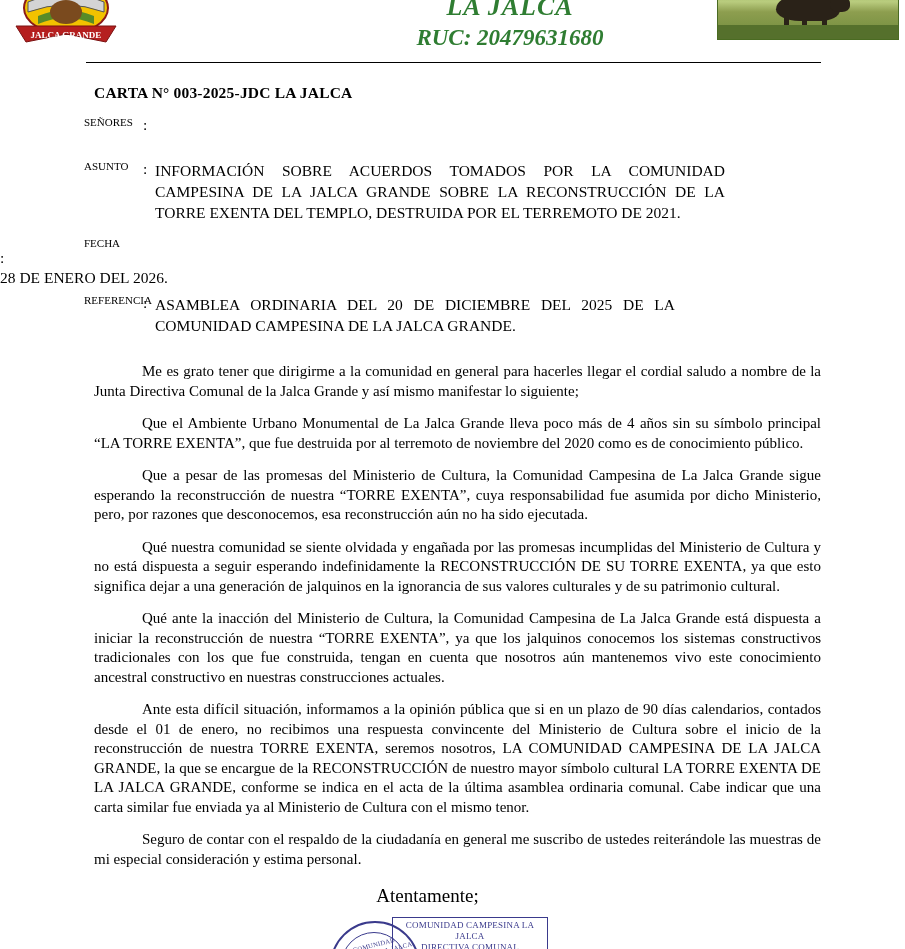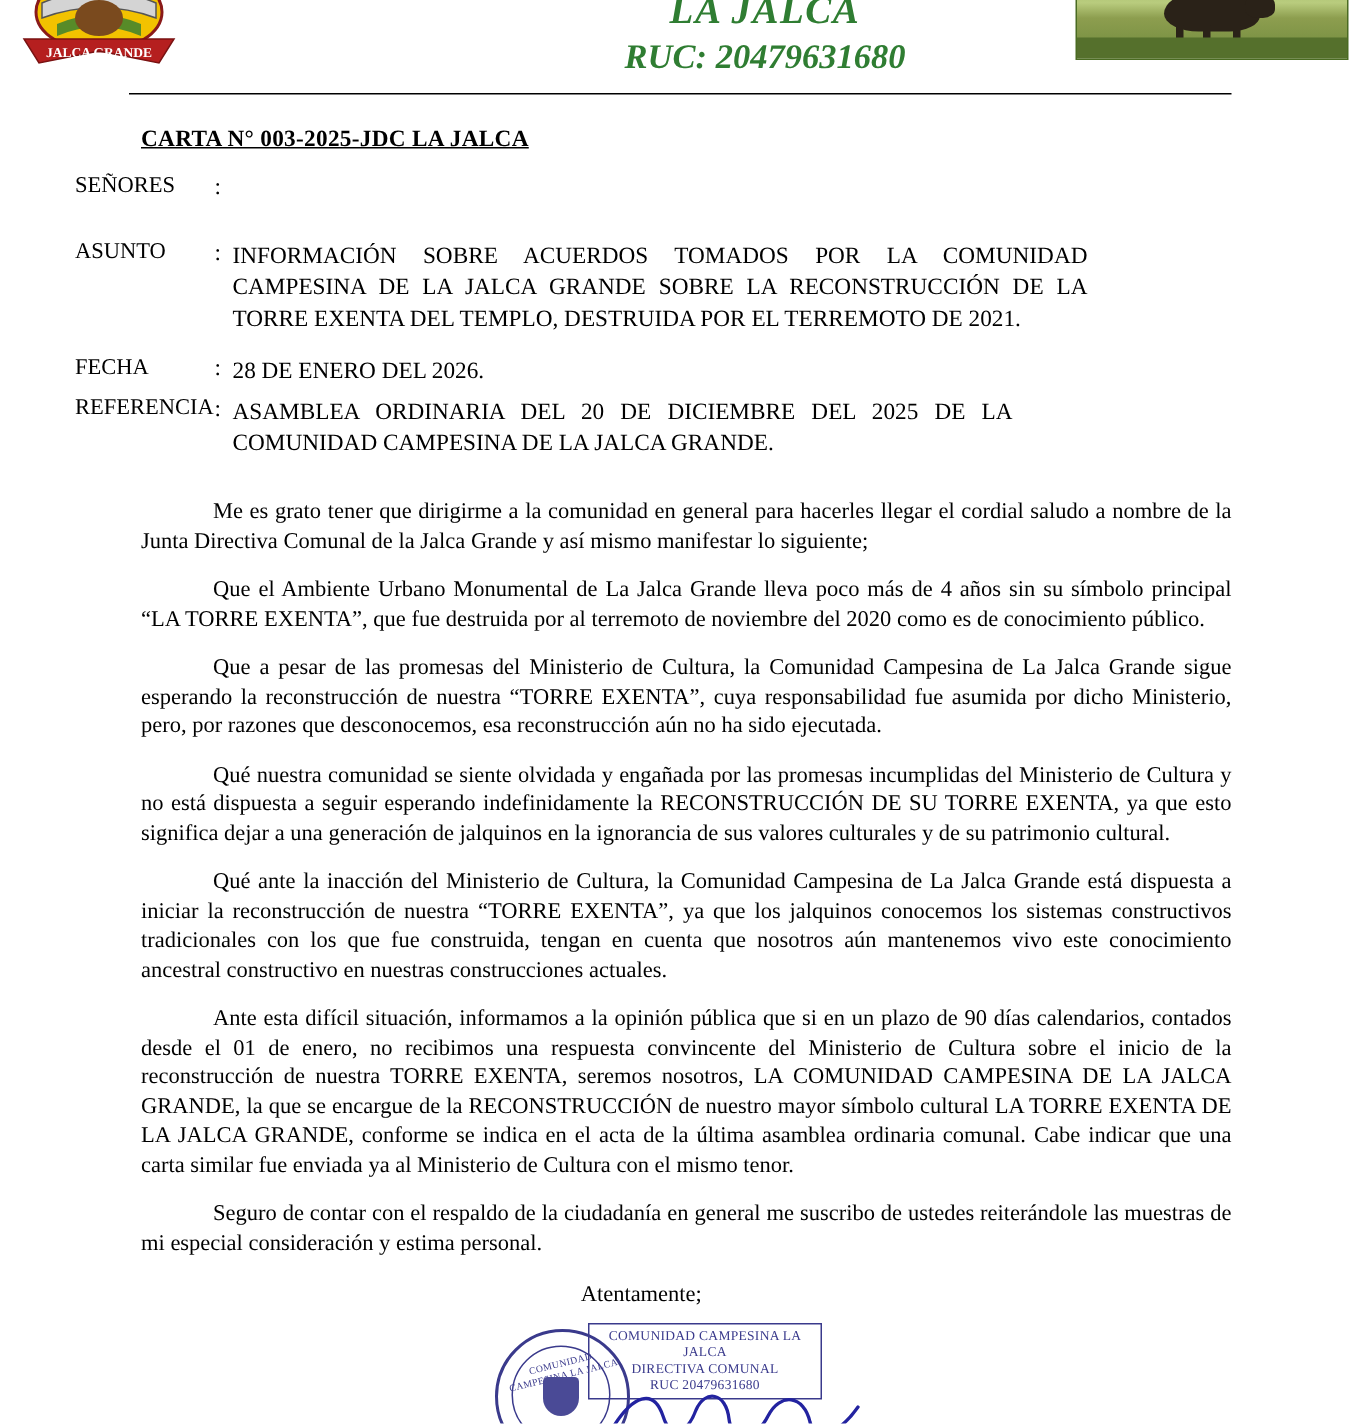--- a/index.html
+++ b/index.html
@@ -113,73 +113,72 @@
     left: 0;
     top: 72px;
     width: 905px;
     padding: 0;
   }
 
   .letter-no {
     margin: 12px 0 0 94px;
     font-size: 15.5px;
     font-weight: bold;
-    text-decoration: underline;
     letter-spacing: 0.2px;
   }
 
   .fields {
     margin: 14px 0 0 0;
   }
   .field-row {
     display: flex;
     align-items: flex-start;
     margin-bottom: 2px;
   }
   .field-label {
     width: 143px;
-    padding-left: 50px;
+    padding-left: 84px;
     box-sizing: border-box;
-    font-size: 15px;
+    font-size: 11px;
     flex: 0 0 auto;
   }
   .field-colon {
     width: 12px;
     flex: 0 0 auto;
     font-size: 15.5px;
     text-align: left;
   }
   .field-value {
     font-size: 15.5px;
     line-height: 21px;
     flex: 1 1 auto;
     padding-right: 84px;
     text-align: justify;
   }
   .row-senores { margin-bottom: 26px; }
   .row-asunto { margin-bottom: 14px; }
   .row-asunto .field-value { max-width: 570px; }
-  .row-fecha { margin-bottom: 6px; }
+  .row-fecha { margin-bottom: 6px; flex-direction: column; }
   .row-referencia .field-value { max-width: 520px; }
 
   .paragraphs {
     margin-top: 26px;
     padding: 0 84px 0 94px;
   }
   .paragraphs p {
     margin: 0 0 13px 0;
     font-size: 15px;
     line-height: 19.5px;
     text-align: justify;
     text-indent: 48px;
   }
 
   .closing {
     text-align: center;
-    font-size: 15px;
+    font-size: 19px;
     margin-top: 16px;
     margin-left: -60px;
   }
 
   
   .sign-area {
     position: relative;
     height: 120px;
     margin-top: 6px;
   }

